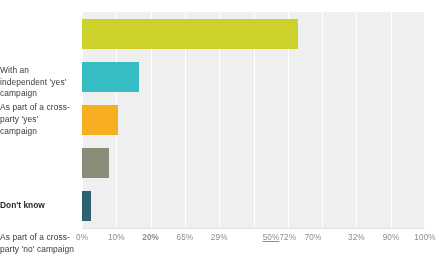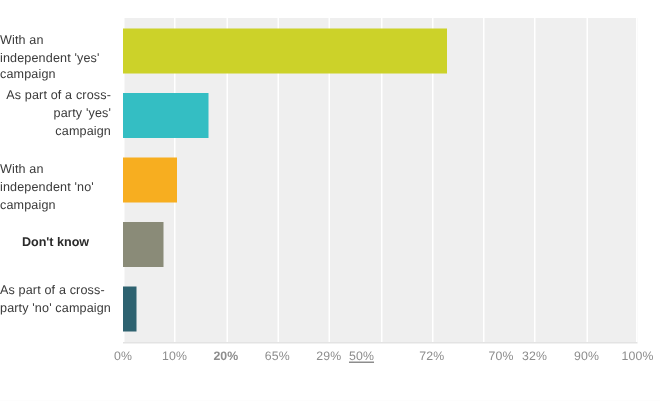--- a/index.html
+++ b/index.html
@@ -35,24 +35,25 @@
   .cat-label {
     position: absolute;
     left: 0;
     width: 78px;
     box-sizing: border-box;
     padding-right: 4px;
     font-size: 8.4px;
     line-height: 11.6px;
     color: #3a3a3a;
     letter-spacing: 0.1px;
+    margin-top: 44px;
   }
   .cat-label.bold {
     font-weight: bold;
-    text-align: center;
+    text-align: left;
     color: #2b2b2b;
     letter-spacing: 0;
   }
 
   
   #plot-area {
     position: absolute;
     left: 82px;
     top: 12px;
     width: 343px;
@@ -102,22 +103,21 @@
     letter-spacing: 0.1px;
   }
 </style>
 </head>
 <body>
 
 <div id="chart-root">
 
   <div id="label-column">
       <div class="cat-label" style="top: 9px;">With an independent 'yes' campaign</div>
-      <div class="cat-label" style="top: 46.4px; text-align: right;">As part of a cross-party 'yes' campaign</div>
-      <div class="cat-label" style="top: 95.4px;">With an independent 'no' campaign</div>
+      <div class="cat-label" style="top: 46.4px;">As part of a cross-party 'yes' campaign</div>
       <div class="cat-label bold" style="top: 144.4px;">Don't know</div>
       <div class="cat-label" style="top: 176px;">As part of a cross-party 'no' campaign</div>
     </div>
 
   <div id="plot-area">
       <div class="gridline" style="left: 0px; background: rgb(255, 255, 255);"></div>
       <div class="gridline" style="left: 34.3px; background: rgb(255, 255, 255);"></div>
       <div class="gridline" style="left: 68.6px; background: rgb(255, 255, 255);"></div>
       <div class="gridline" style="left: 102.9px; background: rgb(255, 255, 255);"></div>
       <div class="gridline" style="left: 137.2px; background: rgb(255, 255, 255);"></div>
@@ -134,21 +134,21 @@
       <div class="bar" title="As part of a cross-party 'no' campaign 2.5%" style="top: 179.4px; width: 8.575px; background: rgb(46, 98, 112);"></div>
     </div>
 
   <div id="x-axis">
     <div id="axis-line"></div>
   <div class="tick-label" style="left: 0px; color: rgb(141, 141, 141);">0%</div>
       <div class="tick-label" style="left: 34.3px; color: rgb(141, 141, 141);">10%</div>
       <div class="tick-label" style="left: 68.6px; color: rgb(141, 141, 141); font-weight: bold;">20%</div>
       <div class="tick-label" style="left: 102.9px; color: rgb(141, 141, 141);">65%</div>
       <div class="tick-label" style="left: 137.2px; color: rgb(141, 141, 141);">29%</div>
-      <div class="tick-label" style="left: 159px; color: rgb(141, 141, 141); text-decoration: underline;">50%</div>
+      <div class="tick-label" style="left: 189px; color: rgb(141, 141, 141); text-decoration: underline;">50%</div>
       <div class="tick-label" style="left: 205.8px; color: rgb(141, 141, 141);">72%</div>
-      <div class="tick-label" style="left: 252px; color: rgb(141, 141, 141); text-align: right;">70%</div>
+      <div class="tick-label" style="left: 231px; color: rgb(141, 141, 141); text-align: right;">70%</div>
       <div class="tick-label" style="left: 274.4px; color: rgb(141, 141, 141);">32%</div>
       <div class="tick-label" style="left: 309px; color: rgb(141, 141, 141);">90%</div>
       <div class="tick-label" style="left: 343px; color: rgb(141, 141, 141); text-align: right;">100%</div>
     </div>
 
 </div>
 
 </body></html>

